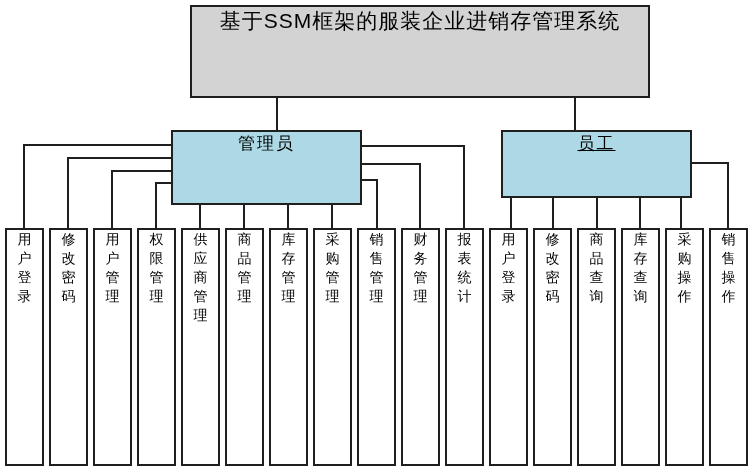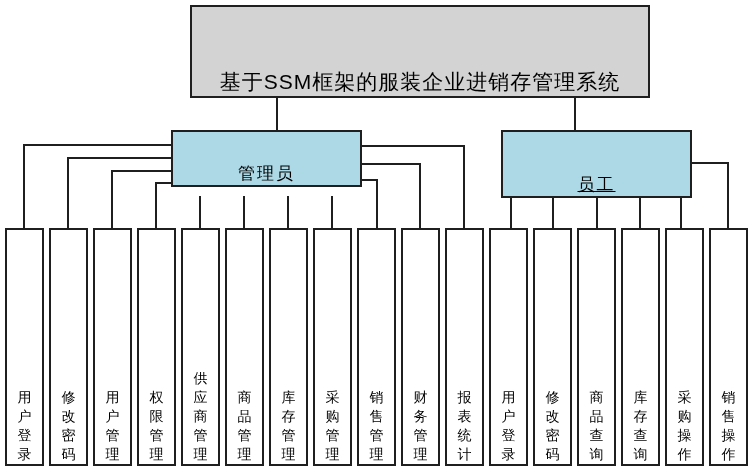--- a/index.html
+++ b/index.html
@@ -14,32 +14,32 @@
   }
   .connectors {
     position: absolute;
     left: 0; top: 0;
   }
   .box {
     position: absolute;
     box-sizing: border-box;
     border: 2px solid #1f1f1f;
     display: flex;
-    align-items: flex-end;
+    align-items: flex-start;
     justify-content: center;
   }
   .title-box {
     left: 190px; top: 5px;
     width: 460px; height: 93px;
     background: #d3d3d3;
     font-size: 21px;
     letter-spacing: 1px;
   }
   .role-box {
-    width: 191px; height: 57px;
+    width: 191px; height: 75px;
     background: #add8e6;
     font-size: 17px;
     letter-spacing: 2px;
   }
   .role-box.admin { left: 171px; top: 130px; }
   .role-box.staff { left: 501px; top: 130px; height: 68px; text-decoration: underline; }
   .module-box {
     top: 228px;
     width: 39px; height: 238px;
     background: #ffffff;

